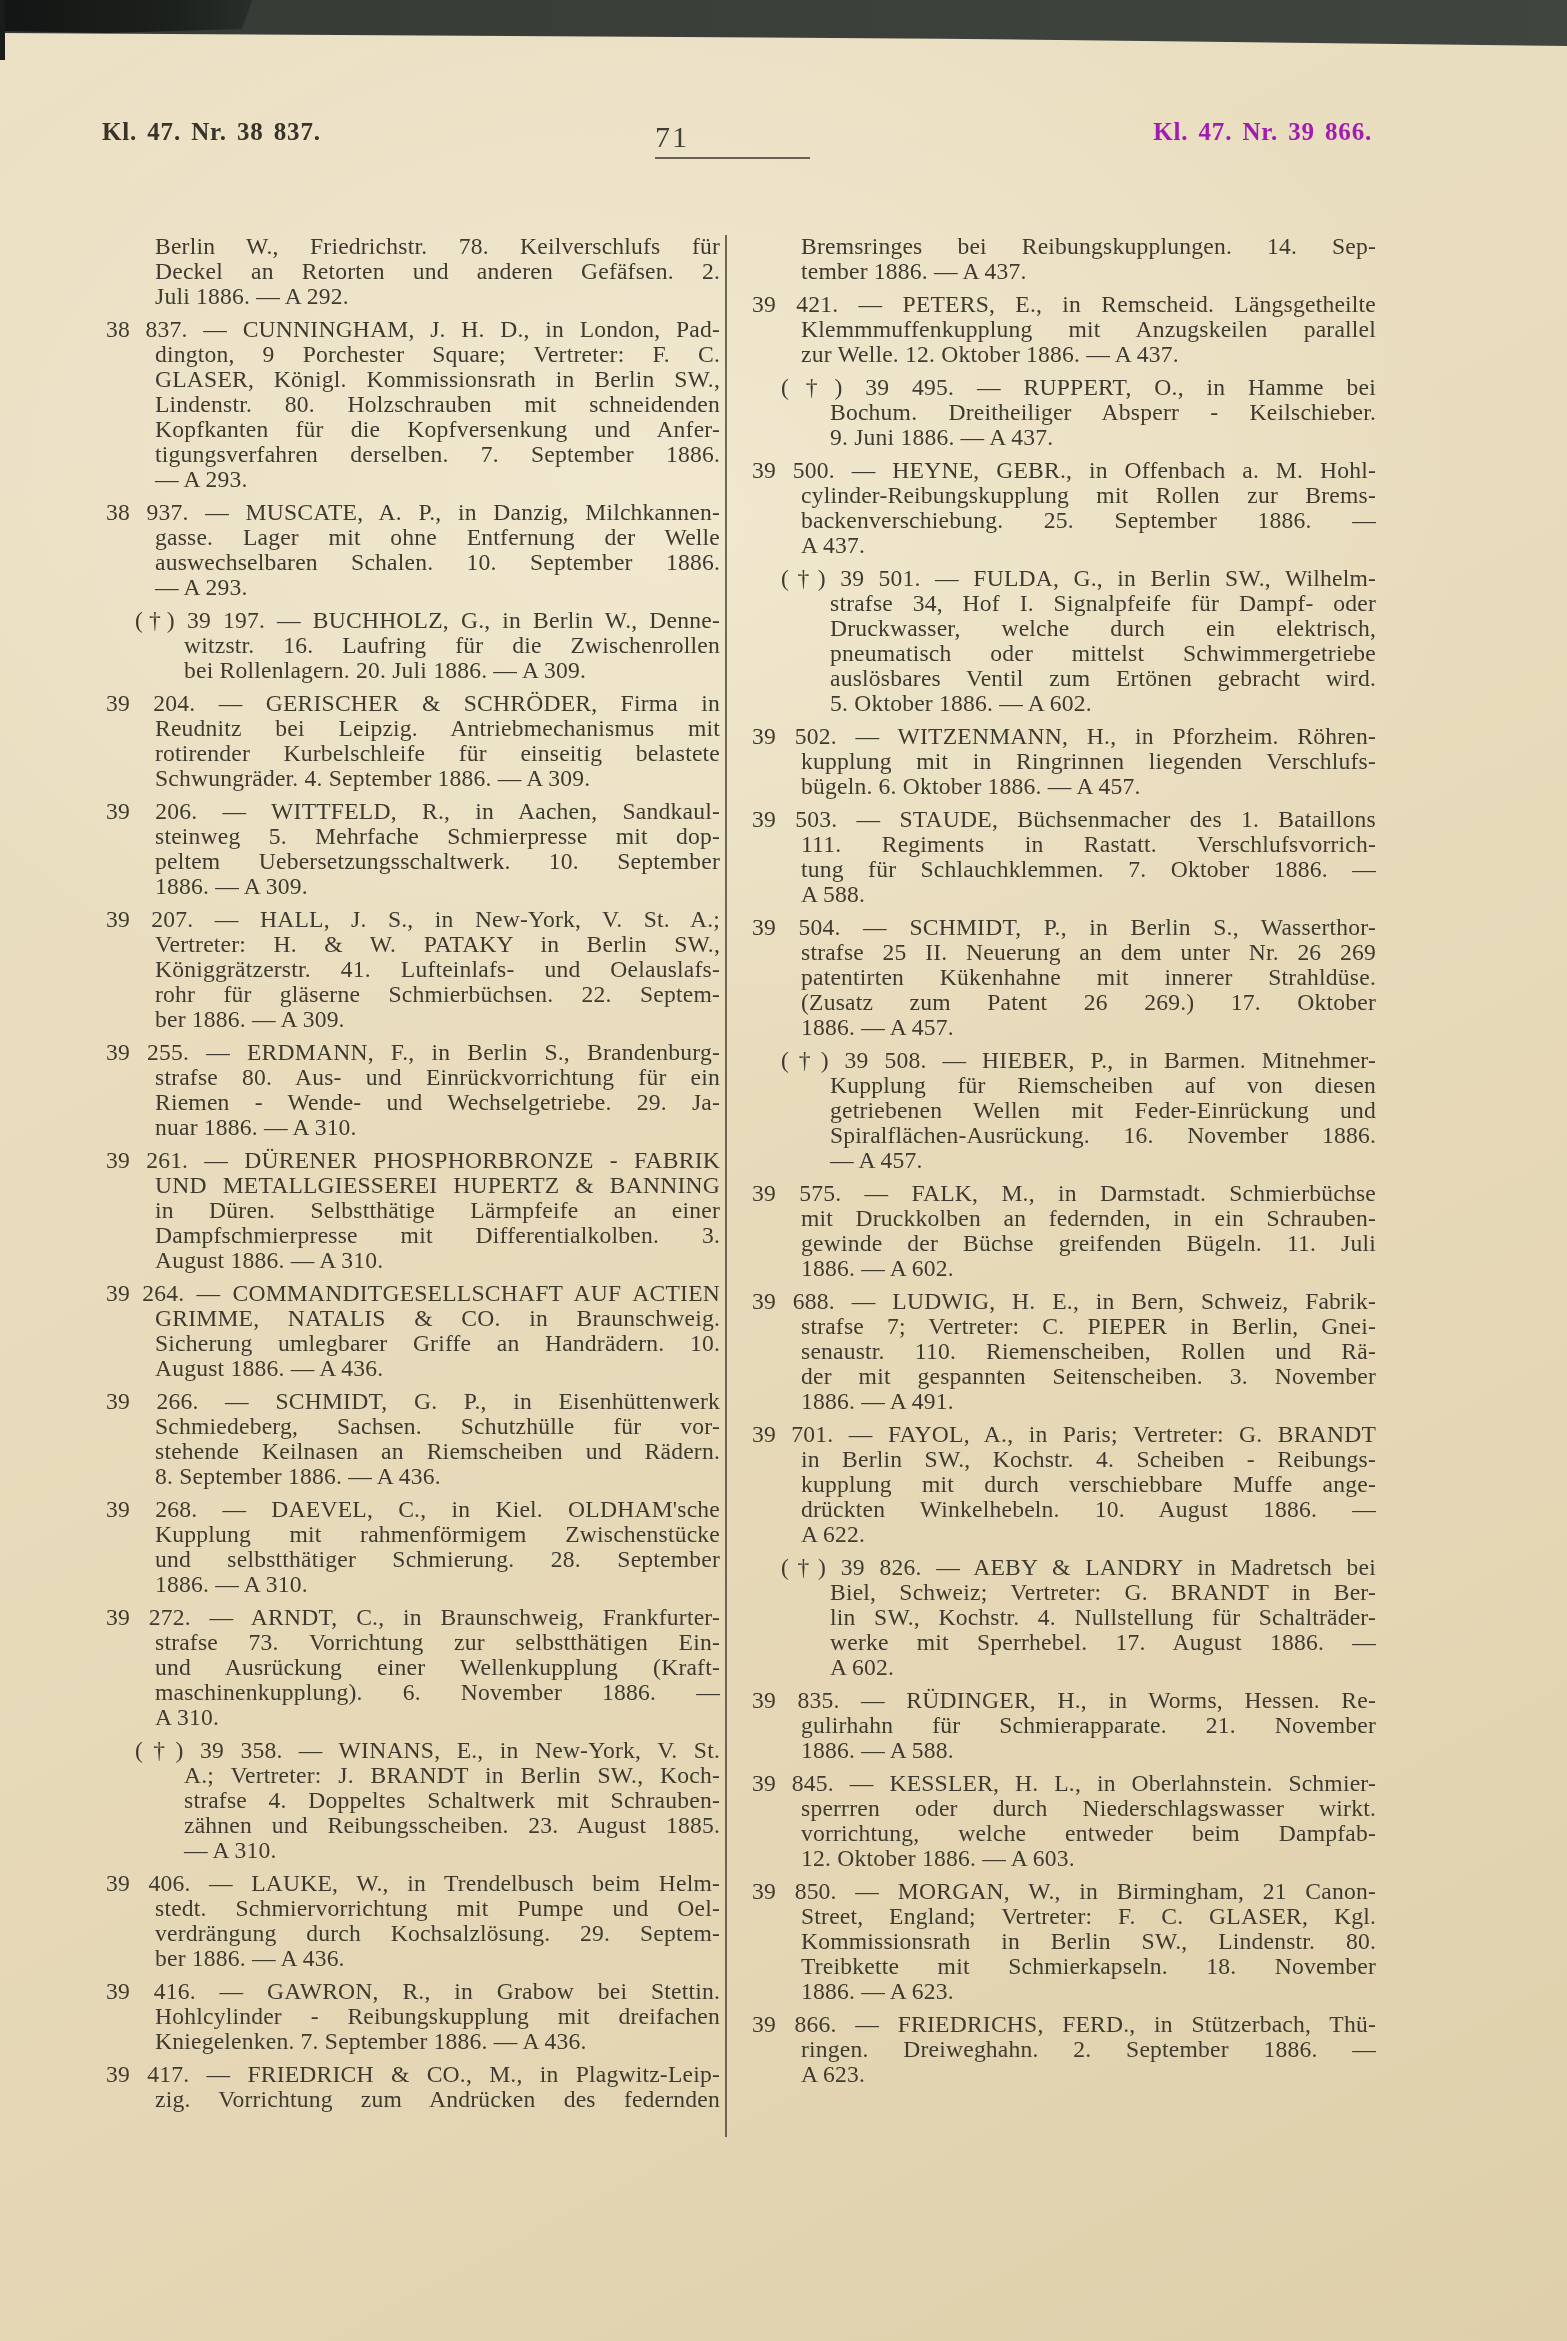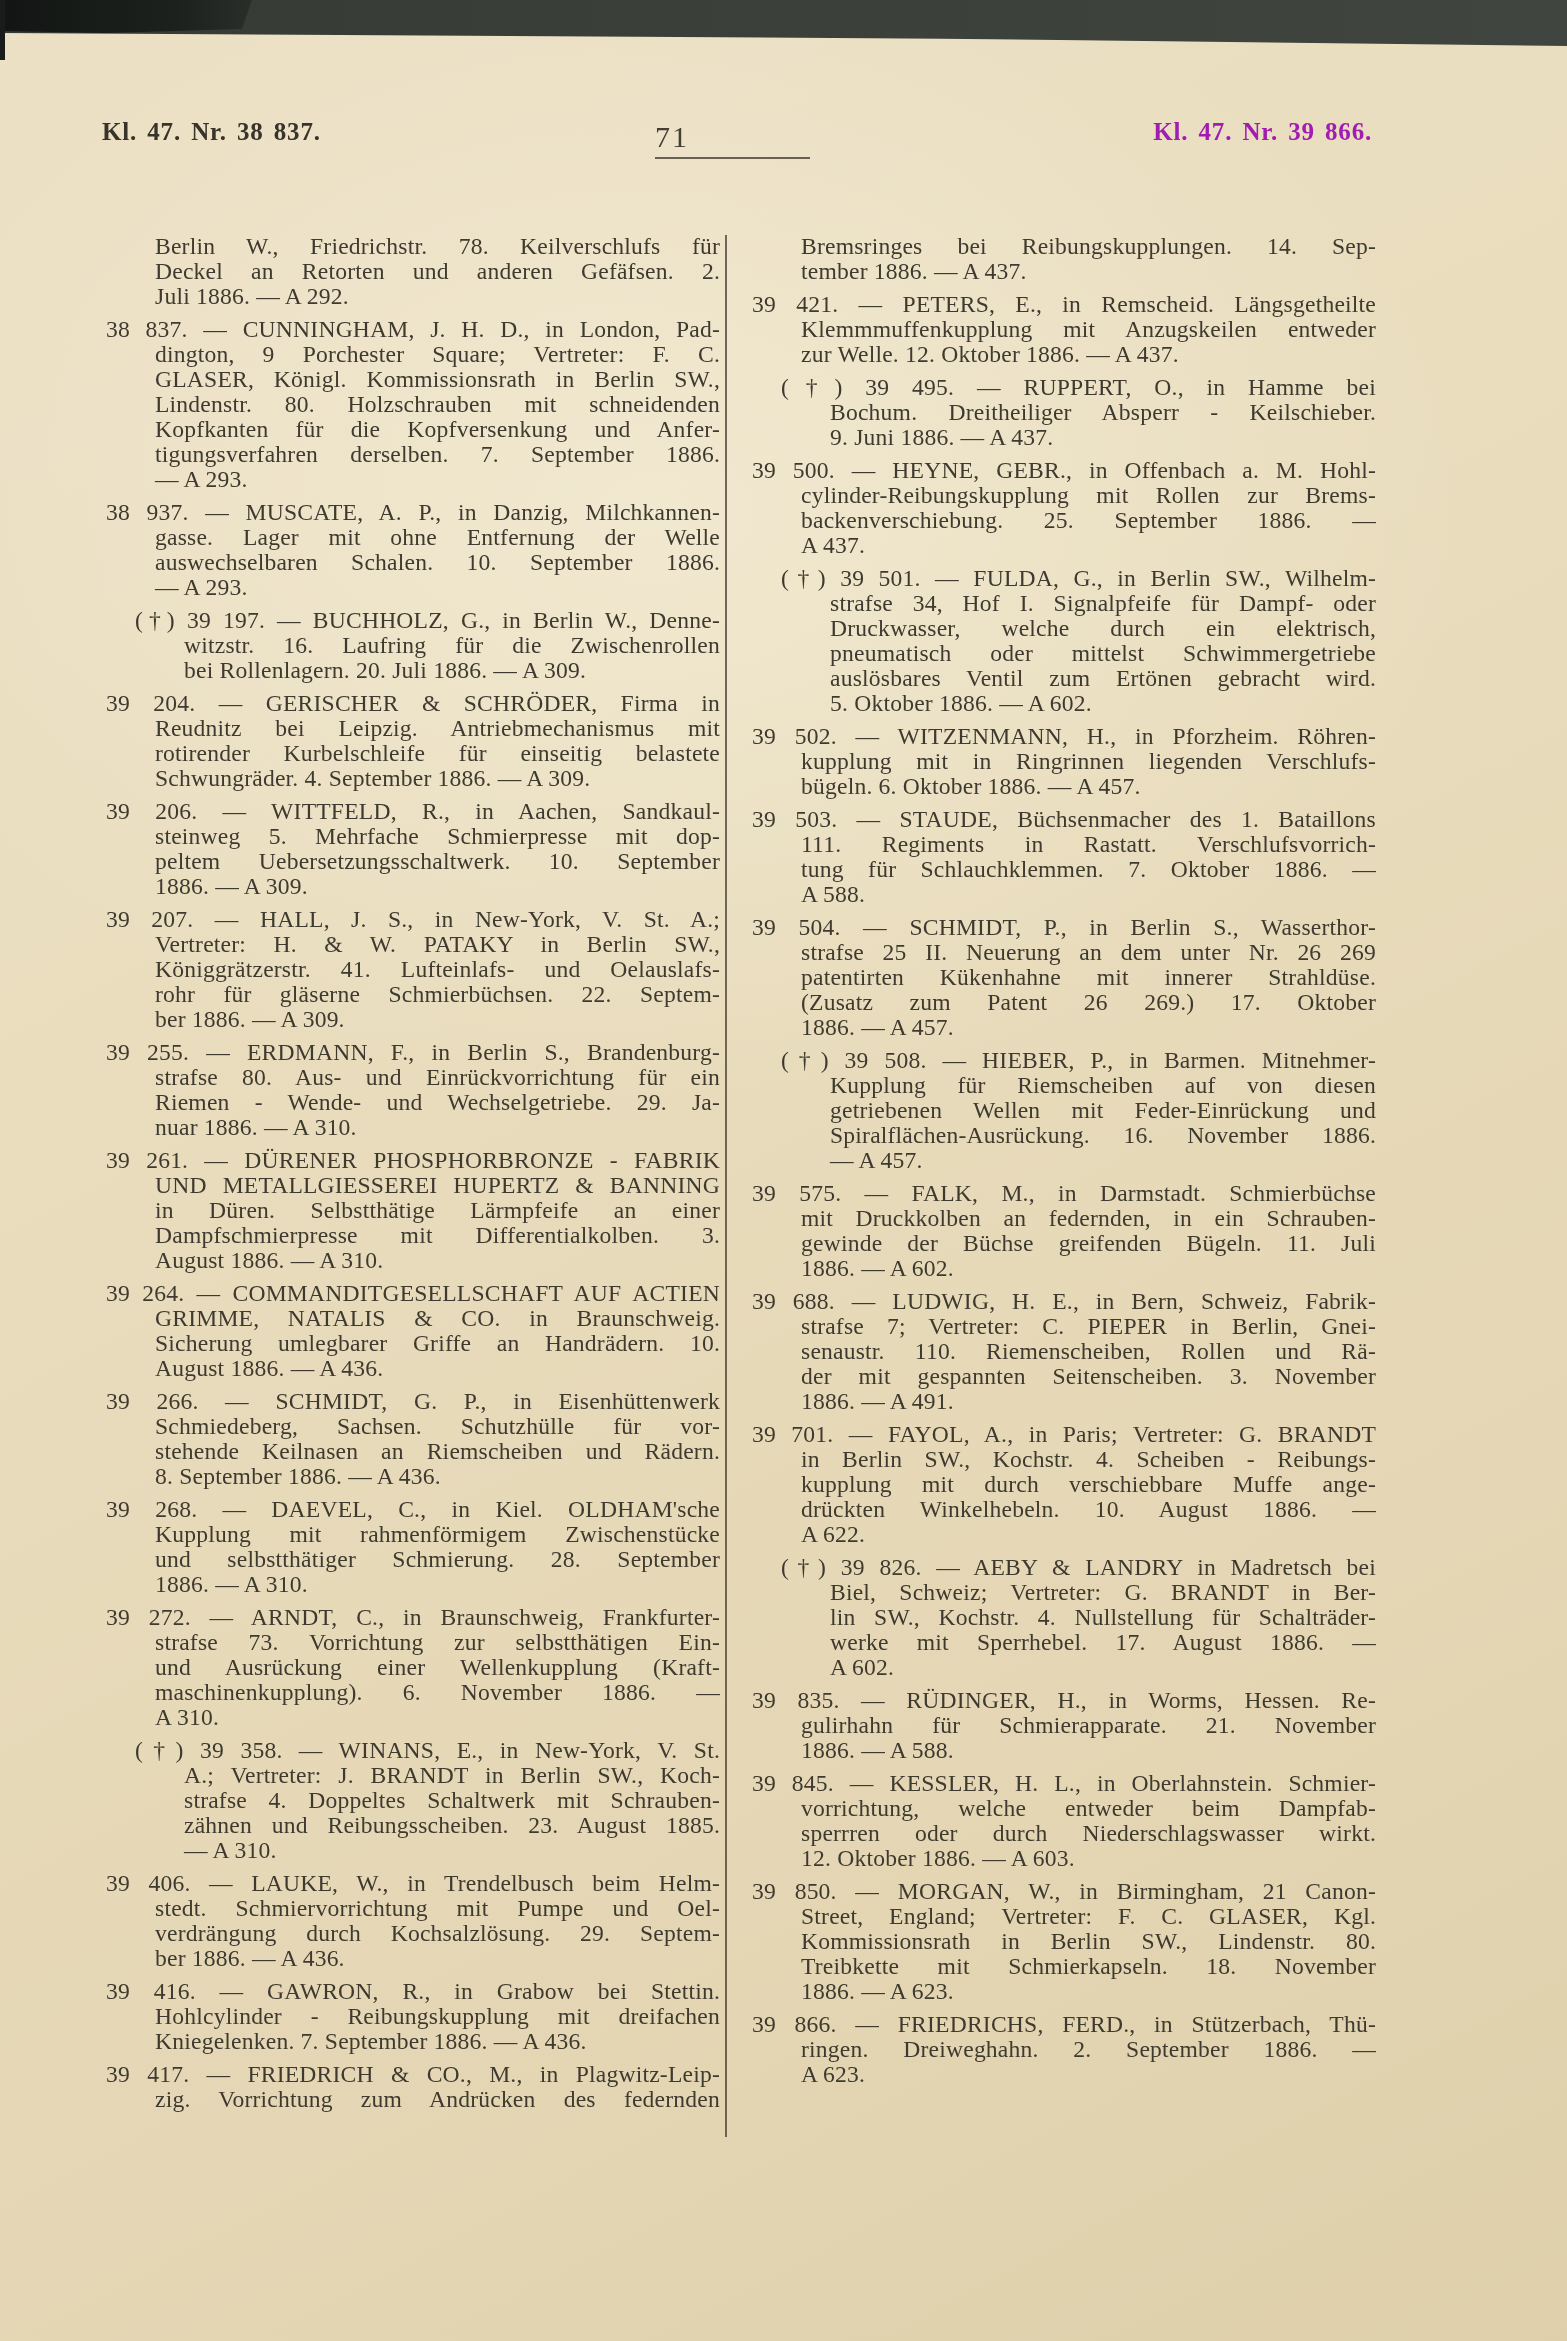--- a/index.html
+++ b/index.html
@@ -233,21 +233,21 @@
       <div class="line">zig.  Vorrichtung zum Andrücken des federnden</div>
     </div>
   </div>
 <div class="column column-right" id="col-right">
     <div class="entry cont">
       <div class="line">Bremsringes bei Reibungskupplungen.  14. Sep-</div>
       <div class="line last">tember 1886.  —  A 437.</div>
     </div>
     <div class="entry">
       <div class="line">39 421. — PETERS, E., in Remscheid.  Längsgetheilte</div>
-      <div class="line">Klemmmuffenkupplung mit Anzugskeilen entweder</div>
+      <div class="line">Klemmmuffenkupplung mit Anzugskeilen parallel</div>
       <div class="line last">zur Welle.  12. Oktober 1886.  —  A 437.</div>
     </div>
     <div class="entry dagger">
       <div class="line">(†) 39 495.  —  RUPPERT,  O.,  in  Hamme  bei</div>
       <div class="line">Bochum.  Dreitheiliger  Absperr - Keilschieber.</div>
       <div class="line last">9. Juni 1886.  —  A 437.</div>
     </div>
     <div class="entry">
       <div class="line">39 500. — HEYNE, GEBR., in Offenbach a. M. Hohl-</div>
       <div class="line">cylinder-Reibungskupplung mit Rollen zur Brems-</div>
@@ -314,22 +314,22 @@
       <div class="line">werke  mit  Sperrhebel.   17.  August  1886.  —</div>
       <div class="line last">A 602.</div>
     </div>
     <div class="entry">
       <div class="line">39 835. — RÜDINGER, H., in Worms, Hessen.  Re-</div>
       <div class="line">gulirhahn für Schmierapparate.  21. November</div>
       <div class="line last">1886.  —  A 588.</div>
     </div>
     <div class="entry">
       <div class="line">39 845. — KESSLER, H. L., in Oberlahnstein. Schmier-</div>
+      <div class="line">sperrren  oder  durch  Niederschlagswasser  wirkt.</div>
       <div class="line">vorrichtung,  welche  entweder  beim  Dampfab-</div>
-      <div class="line">sperrren  oder  durch  Niederschlagswasser  wirkt.</div>
       <div class="line last">12. Oktober 1886.  —  A 603.</div>
     </div>
     <div class="entry">
       <div class="line">39 850.  —  MORGAN, W., in Birmingham, 21 Canon-</div>
       <div class="line">Street, England; Vertreter: F. C. GLASER, Kgl.</div>
       <div class="line">Kommissionsrath  in  Berlin SW.,  Lindenstr.  80.</div>
       <div class="line">Treibkette  mit  Schmierkapseln.   18. November</div>
       <div class="line last">1886.  —  A 623.</div>
     </div>
     <div class="entry">

